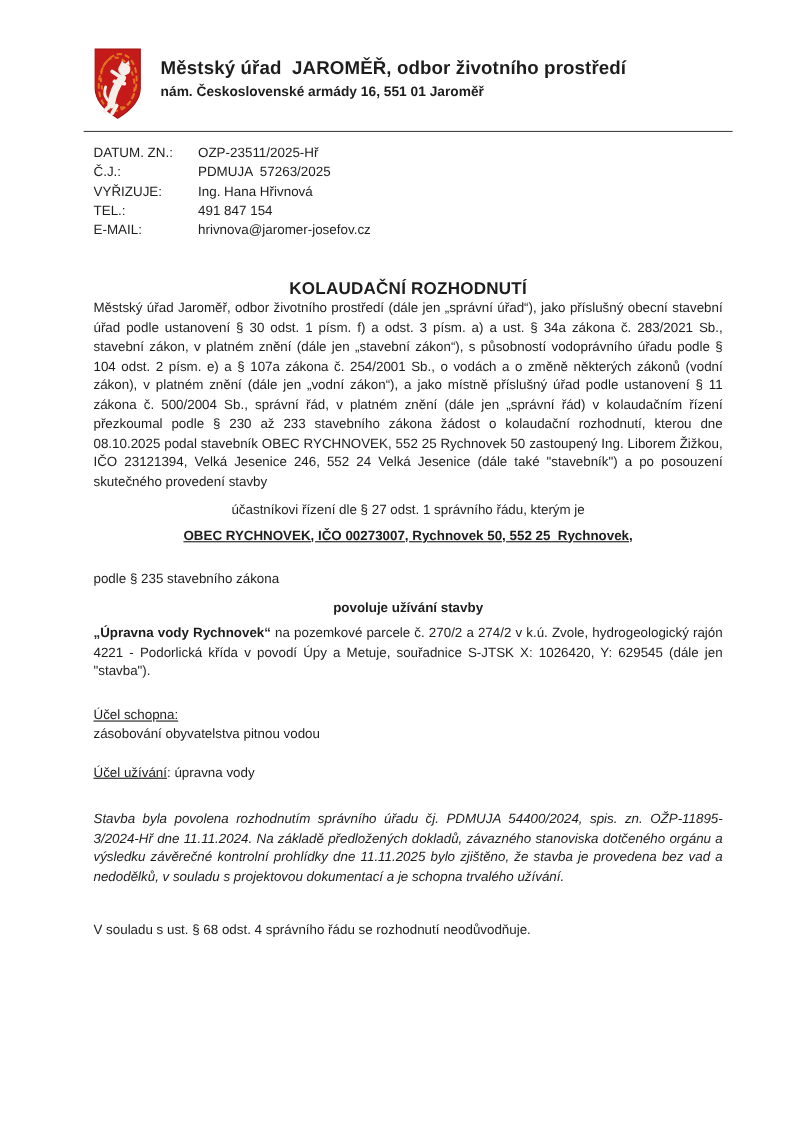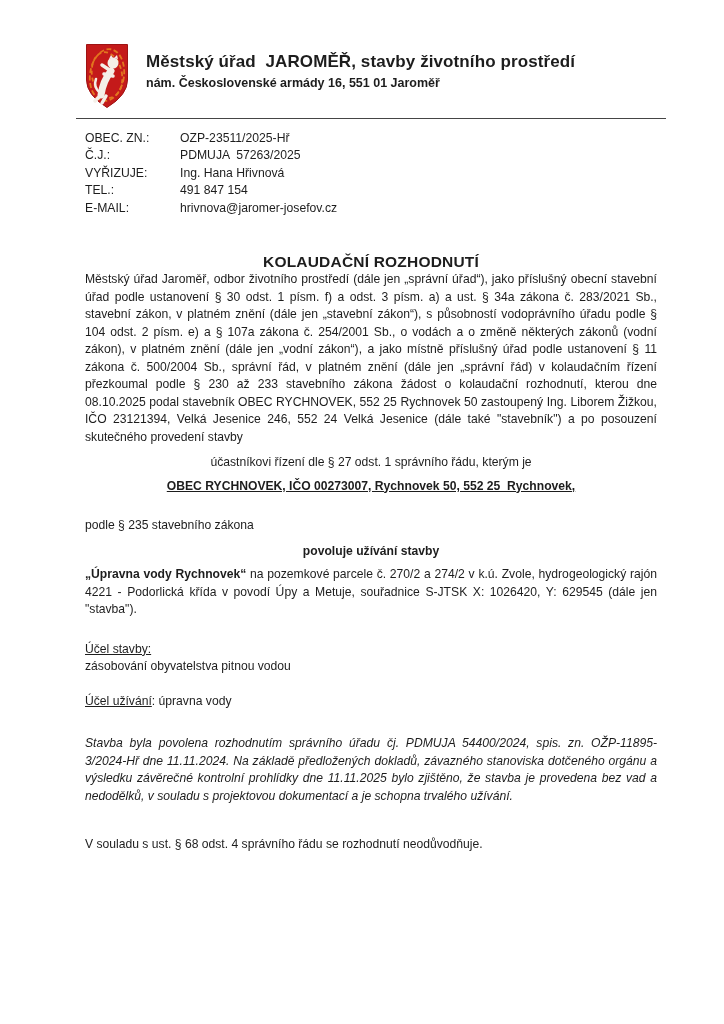--- a/index.html
+++ b/index.html
@@ -60,30 +60,30 @@
           <path d="M16 52 L10 58" stroke-width="3.5"></path>
           <path d="M21 53 L17 60" stroke-width="3.5"></path>
           <path d="M15 50 Q8 44 11 36" stroke-width="2.5"></path>
         </g>
         <circle cx="28" cy="20" r="5.5" fill="#f4efe8"></circle>
         <path d="M24 16 L26 12 L28 15 Z" fill="#f4efe8"></path>
         <path d="M29 15 L32 12 L33 16 Z" fill="#f4efe8"></path>
       </svg>
     </div>
     <div class="office">
-      <div class="office-name">Městský úřad  JAROMĚŘ, stavby životního prostředí</div>
+      <div class="office-name">Městský úřad  JAROMĚŘ, odbor životního prostředí</div>
       <div class="office-address">nám. Československé armády 16, 551 01 Jaroměř</div>
     </div>
   </div>
 
   <hr class="rule">
 
   <div class="meta">
     <div class="meta-row">
-      <span class="meta-label">OBEC. ZN.:</span>
+      <span class="meta-label">DATUM. ZN.:</span>
       <span class="meta-value">OZP-23511/2025-Hř</span>
     </div>
     <div class="meta-row">
       <span class="meta-label">Č.J.:</span>
       <span class="meta-value">PDMUJA  57263/2025</span>
     </div>
     <div class="meta-row">
       <span class="meta-label">VYŘIZUJE:</span>
       <span class="meta-value">Ing. Hana Hřivnová</span>
     </div>
@@ -102,21 +102,21 @@
   <p class="para intro">Městský úřad Jaroměř, odbor životního prostředí (dále jen „správní úřad“), jako příslušný obecní stavební úřad podle ustanovení § 30 odst. 1 písm. f) a odst. 3 písm. a) a ust. § 34a zákona č. 283/2021 Sb., stavební zákon, v platném znění (dále jen „stavební zákon“), s působností vodoprávního úřadu podle § 104 odst. 2 písm. e) a § 107a zákona č. 254/2001 Sb., o vodách a o změně některých zákonů (vodní zákon), v platném znění (dále jen „vodní zákon“), a jako místně příslušný úřad podle ustanovení § 11 zákona č. 500/2004 Sb., správní řád, v platném znění (dále jen „správní řád) v kolaudačním řízení přezkoumal podle § 230 až 233 stavebního zákona žádost o kolaudační rozhodnutí, kterou dne 08.10.2025 podal stavebník OBEC RYCHNOVEK, 552 25  Rychnovek 50 zastoupený Ing. Liborem Žižkou, IČO 23121394, Velká Jesenice 246, 552 24  Velká Jesenice (dále také "stavebník") a po posouzení skutečného provedení stavby</p>
 
   <p class="line center participant">účastníkovi řízení dle § 27 odst. 1 správního řádu, kterým je</p>
   <p class="line center bold participant-name">OBEC RYCHNOVEK, IČO 00273007, Rychnovek 50, 552 25  Rychnovek,</p>
 
   <p class="line podle">podle § 235 stavebního zákona</p>
   <p class="line center bold povoluje">povoluje užívání stavby</p>
 
   <p class="para stavba"><span class="bold">„Úpravna vody Rychnovek“</span><span> na pozemkové parcele č. 270/2 a 274/2 v k.ú. Zvole, hydrogeologický rajón 4221 - Podorlická křída v povodí Úpy a Metuje, souřadnice S-JTSK X: 1026420, Y: 629545 (dále jen "stavba").</span></p>
 
-  <p class="line ucel-stavby"><span class="underline">Účel stavby:</span></p>
+  <p class="line ucel-stavby"><span class="underline">Účel schopna:</span></p>
   <p class="line">zásobování obyvatelstva pitnou vodou</p>
 
   <p class="line ucel-uzivani"><span class="underline">Účel užívání</span><span>: úpravna vody</span></p>
 
   <p class="para povolena">Stavba byla povolena rozhodnutím správního úřadu čj. PDMUJA  54400/2024, spis. zn. OŽP-11895-3/2024-Hř dne 11.11.2024. Na základě předložených dokladů, závazného stanoviska dotčeného orgánu a výsledku závěrečné kontrolní prohlídky dne 11.11.2025 bylo zjištěno, že stavba je provedena bez vad a nedodělků, v souladu s projektovou dokumentací a je schopna trvalého užívání.</p>
 
   <p class="line final">V souladu s ust. § 68 odst. 4 správního řádu se rozhodnutí neodůvodňuje.</p>
 
 </div>
 

